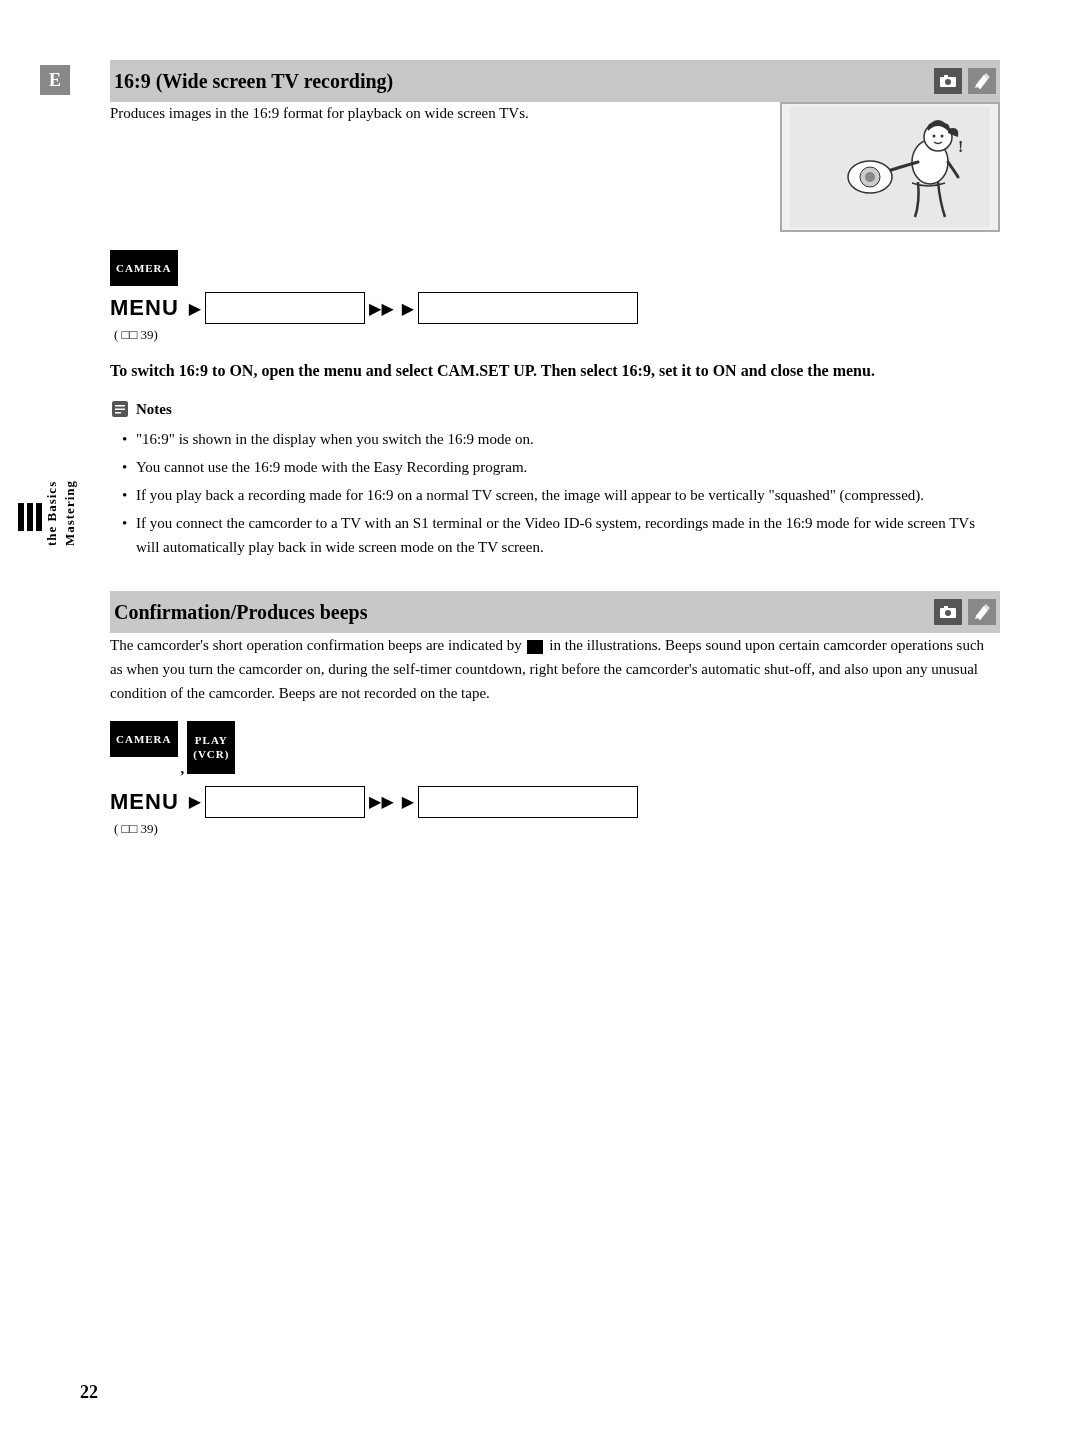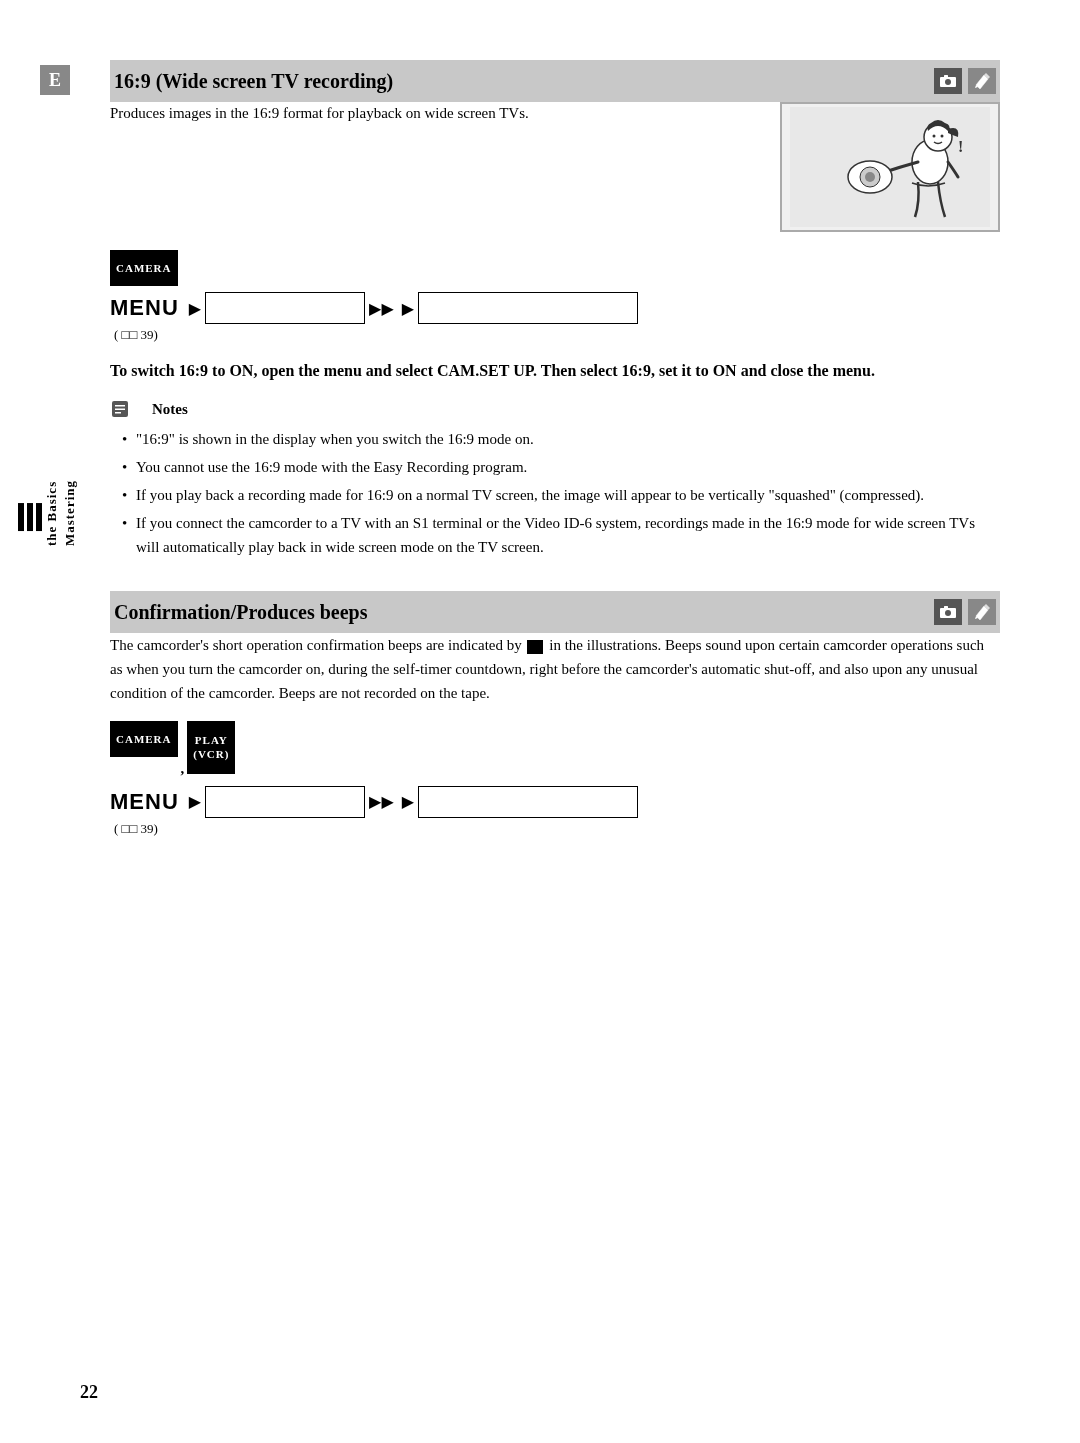--- a/index.html
+++ b/index.html
@@ -202,21 +202,21 @@
       line-height: 1.5;
     }
 
     
     .notes-section {
       margin: 14px 0;
     }
     .notes-header {
       display: flex;
       align-items: center;
-      gap: 22px;
+      gap: 6px;
       font-weight: bold;
       font-size: 15px;
       margin-bottom: 8px;
     }
     .notes-icon {
       width: 20px;
       height: 20px;
     }
     .bullet-list {
       list-style: none;

